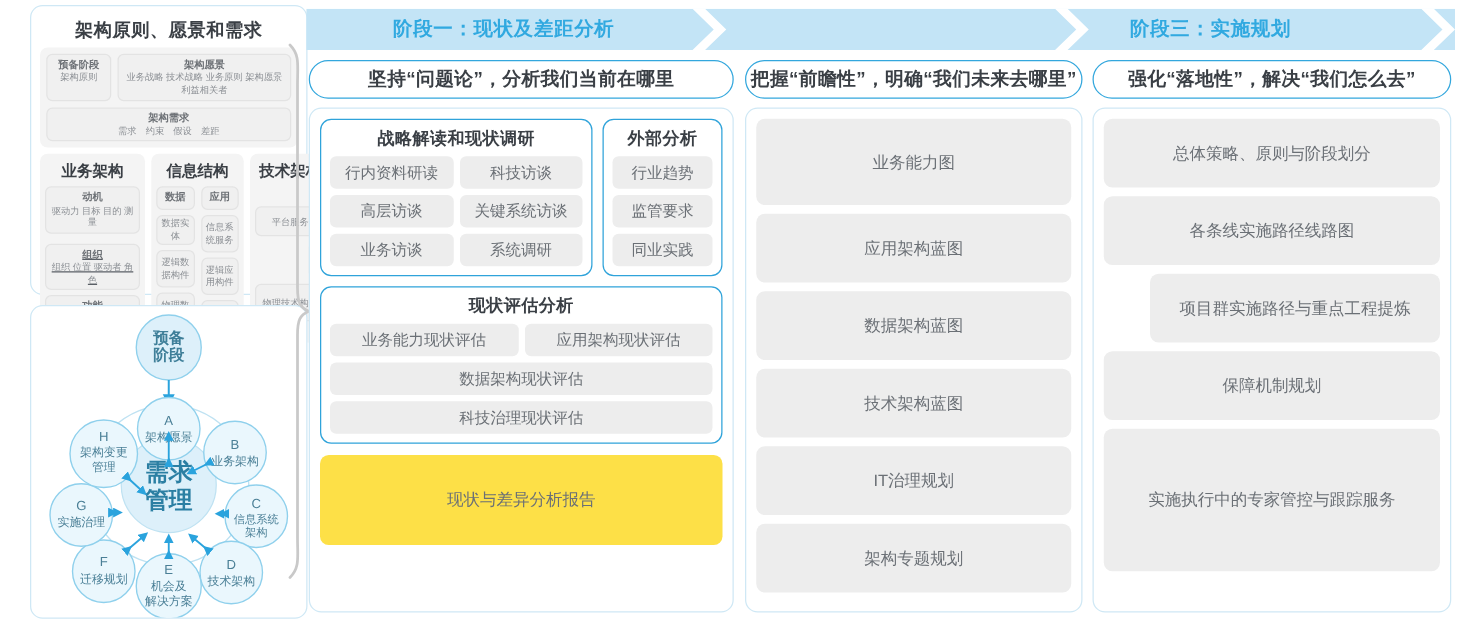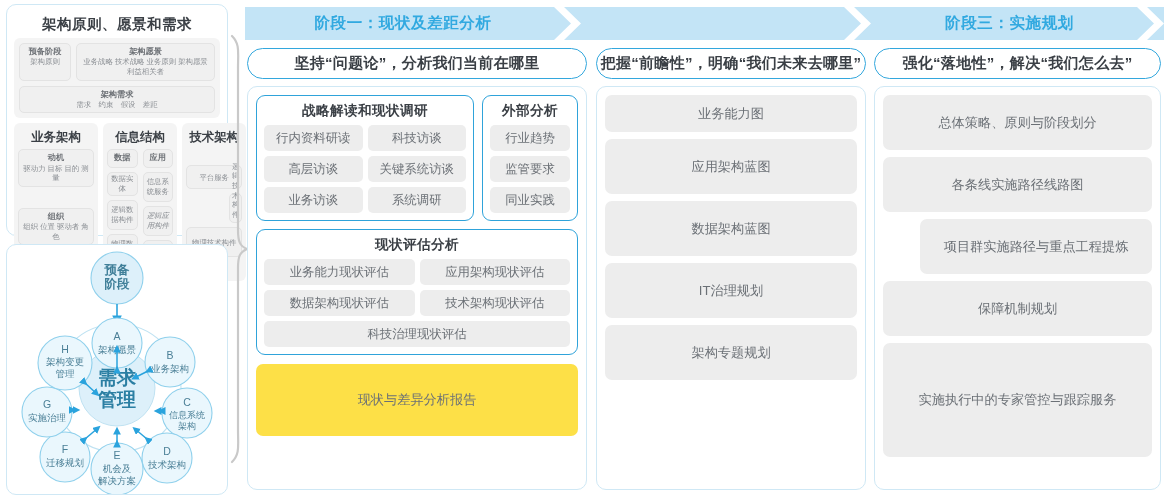--- a/index.html
+++ b/index.html
@@ -6,21 +6,21 @@
   body{
     width:1167px;height:499px;
     background:#ffffff;
     font-family:"Liberation Sans","DejaVu Sans",sans-serif;
     color:#5a5f66;
     overflow:hidden;
   }
   .page{position:relative;width:1167px;height:499px;}
 
   
-  .left-col{position:absolute;left:6px;top:4px;width:222px;height:491px;}
+  .left-col{position:absolute;left:24px;top:4px;width:222px;height:491px;}
 
   .panel{
     border:1px solid #cfe8f5;border-radius:10px;background:#fff;
     box-sizing:border-box;
   }
   .togaf-panel{position:absolute;left:0;top:0;width:222px;height:232px;padding:7px 7px 6px 7px;}
   .adm-panel{position:absolute;left:0;top:240px;width:222px;height:251px;}
 
   .tg-head{
     text-align:center;font-weight:bold;font-size:14.5px;color:#3a3f45;
@@ -135,21 +135,21 @@
       </div>
 
       <div class="triple">
 
         <div class="tri-col" style="width:84px;flex:none;">
           <div class="grp-title">业务架构</div>
           <div class="cellbox">
             <div class="cb-t">动机</div>
             <div class="cb-s">驱动力 目标 目的 测量</div>
           </div>
-          <div class="cellbox" style="margin-top:21px;">
+          <div class="cellbox" style="margin-top:8px;text-decoration:underline;">
             <div class="cb-t">组织</div>
             <div class="cb-s">组织 位置 驱动者 角色</div>
           </div>
           <div class="cellbox" style="margin-top:4px;">
             <div class="cb-t">功能</div>
             <div class="cb-s">服务 流程 控制 功能</div>
           </div>
         </div>
 
         <div class="tri-col" style="width:74px;flex:none;">
@@ -169,21 +169,21 @@
                 <div class="cb-s">物理数据构件</div>
               </div>
             </div>
             <div style="flex:1;">
               <div class="cellbox">
                 <div class="cb-t">应用</div>
               </div>
               <div class="cellbox" style="margin-top:4px;height:30px;display:flex;align-items:center;justify-content:center;">
                 <div class="cb-s">信息系统服务</div>
               </div>
-              <div class="cellbox" style="margin-top:4px;height:30px;display:flex;align-items:center;justify-content:center;font-style:italic;">
+              <div class="cellbox" style="margin-top:4px;height:30px;display:flex;align-items:center;justify-content:center;">
                 <div class="cb-s">逻辑应用构件</div>
               </div>
               <div class="cellbox" style="margin-top:4px;height:30px;display:flex;align-items:center;justify-content:center;">
                 <div class="cb-s">物理应用构件</div>
               </div>
             </div>
           </div>
         </div>
 
         <div class="tri-col" style="flex:1;">
@@ -291,21 +291,21 @@
   <div class="hdr-band">
     <svg width="919" height="33" viewBox="0 0 919 33" style="position:absolute;left:0;top:0;">
       <rect x="0" y="0" width="919" height="33" fill="#c3e4f6"></rect>
       <path d="M318,-1 L336,16.5 L318,34 L308,34 L326,16.5 L308,-1 z" fill="#ffffff"></path>
       <path d="M608,-1 L626,16.5 L608,34 L598,34 L616,16.5 L598,-1 z" fill="#ffffff"></path>
       <path d="M901,-1 L919,16.5 L901,34 L891,34 L909,16.5 L891,-1 z" fill="#ffffff"></path>
     </svg>
     <div class="hdr-seg" style="left:0px;width:316px;">
       <span>阶段一：现状及差距分析</span>
     </div>
-    <div class="hdr-seg" style="left:625px;width:279px;">
+    <div class="hdr-seg" style="left:584px;width:279px;">
       <span>阶段三：实施规划</span>
     </div>
   </div>
 
   <div class="col" style="left:247px;width:340px;">
     <div class="sub-banner">
       <span>坚持“问题论”，分析我们当前在哪里</span>
     </div>
     <div class="body-card" style="height:404px;">
 
@@ -340,41 +340,41 @@
 
       <div class="inner-card" style="margin-top:8px;">
         <div class="ic-title">现状评估分析</div>
         <div class="chip-grid">
           <div class="chip-row">
             <div class="chip">业务能力现状评估</div>
             <div class="chip">应用架构现状评估</div>
           </div>
           <div class="chip-row">
             <div class="chip">数据架构现状评估</div>
-            <div class="chip">技术架构现状评估</div>
           </div>
           <div class="chip-row">
             <div class="chip" style="flex:1;">科技治理现状评估</div>
           </div>
         </div>
       </div>
 
       <div class="big-chip" style="margin-top:9px;height:72px;">现状与差异分析报告</div>
     </div>
   </div>
 
   <div class="col" style="left:596px;width:270px;">
     <div class="sub-banner">
       <span>把握“前瞻性”，明确“我们未来去哪里”</span>
     </div>
     <div class="body-card" style="height:404px;">
       <div class="list">
-        <div class="list-item" style="height:37px;">业务能力图</div>
+        <div class="list-item" style="height:69px;">业务能力图</div>
         <div class="list-item" style="height:55px;">应用架构蓝图</div>
         <div class="list-item" style="height:55px;">数据架构蓝图</div>
+        <div class="list-item" style="height:55px;">技术架构蓝图</div>
         <div class="list-item" style="height:55px;">IT治理规划</div>
         <div class="list-item" style="height:55px;">架构专题规划</div>
       </div>
     </div>
   </div>
 
   <div class="col" style="left:874px;width:287px;">
     <div class="sub-banner">
       <span>强化“落地性”，解决“我们怎么去”</span>
     </div>

